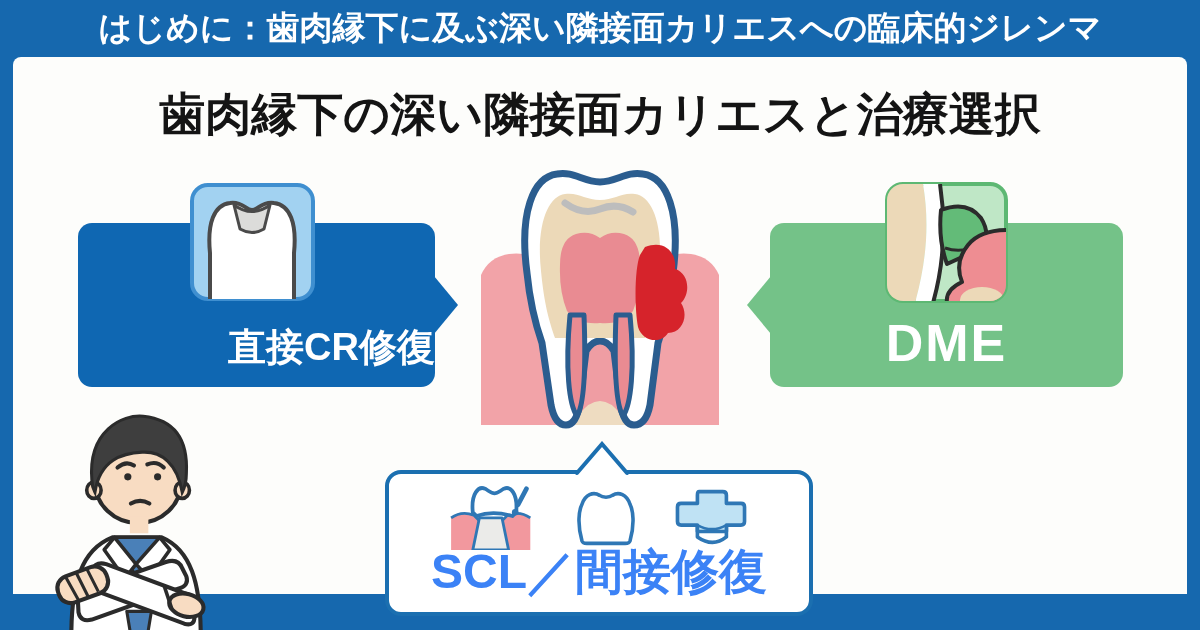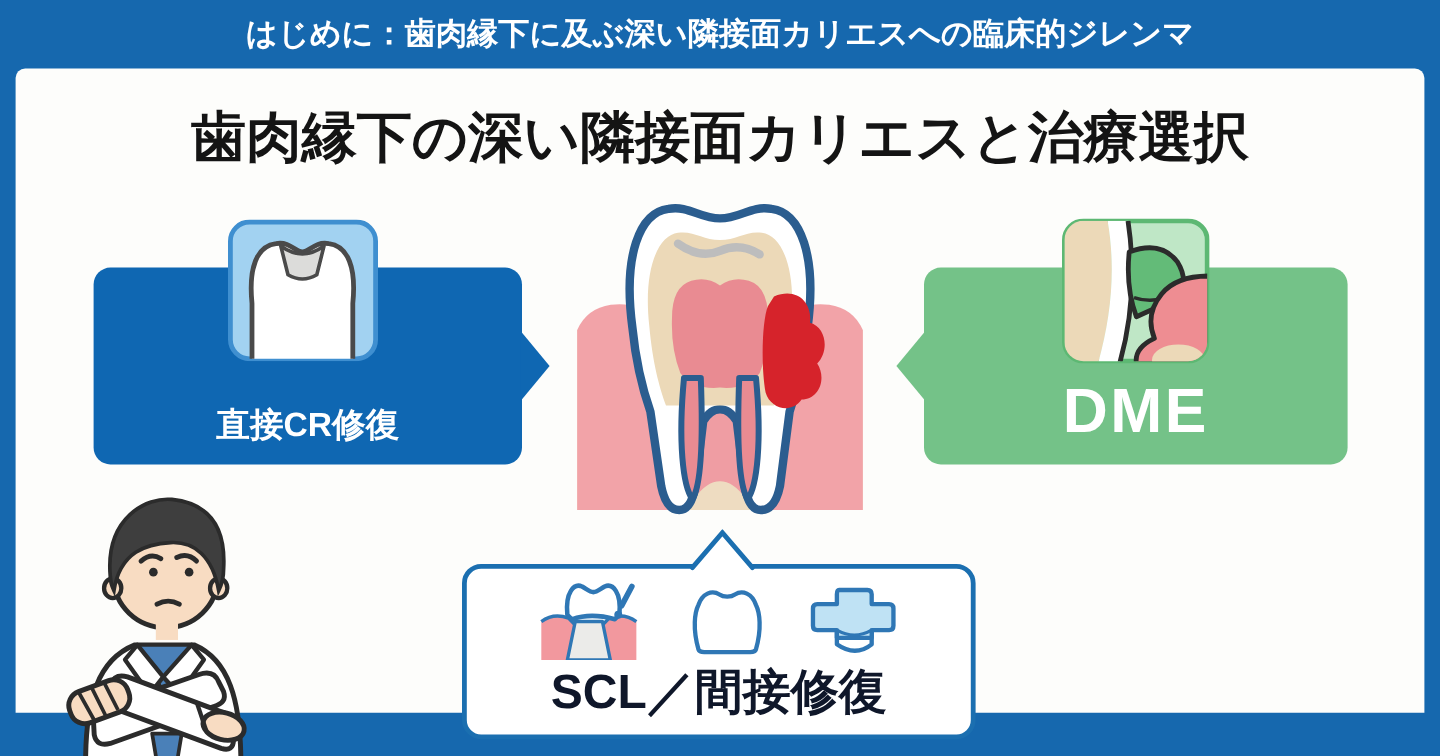--- a/index.html
+++ b/index.html
@@ -7,21 +7,21 @@
     width:1200px;height:630px;overflow:hidden;position:relative;
     background:#1668ae;
     font-family:"Liberation Sans","DejaVu Sans",sans-serif;
   }
   
   .header-band{
     position:absolute;left:0;top:0;width:1200px;height:57px;
     display:flex;align-items:center;justify-content:center;
   }
   .header-band .header-text{
-    color:#ffffff;font-size:26px;font-weight:bold;letter-spacing:0px;white-space:nowrap;
+    color:#ffffff;font-size:33px;font-weight:bold;letter-spacing:0px;white-space:nowrap;
   }
   
   .panel{
     position:absolute;left:13px;top:57px;width:1174px;height:537px;
     background:#fdfdfb;border-radius:8px 8px 0 0;
   }
   .main-title{
     position:absolute;left:0;top:27px;width:100%;
     text-align:center;color:#141414;font-size:46px;font-weight:bold;white-space:nowrap;
   }
@@ -42,40 +42,40 @@
   }
   .callout-green .arrow{
     position:absolute;left:-23px;top:50%;transform:translateY(-50%);
     width:0;height:0;border-top:29px solid transparent;border-bottom:29px solid transparent;
     border-right:24px solid #74c288;
   }
   .callout .callout-label{
     position:absolute;left:0;bottom:14px;width:100%;text-align:center;
     color:#ffffff;font-weight:bold;white-space:nowrap;
   }
-  .callout-blue .callout-label{font-size:28px;}
+  .callout-blue .callout-label{font-size:38px;text-align:right;}
   .callout-green .callout-label{font-size:52px;letter-spacing:2px;}
   .callout .badge-icon{position:absolute;}
   .callout-blue .badge-icon{left:112px;top:-40px;}
   .callout-green .badge-icon{left:115px;top:-41px;}
   
   .tooth-wrap{position:absolute;left:462px;top:106px;}
   
   .scl-box{
     position:absolute;left:372px;top:413px;width:420px;height:138px;
     background:#ffffff;border:4px solid #1b6fb0;border-radius:16px;
   }
   .scl-notch{position:absolute;left:186px;top:-33px;}
   .scl-icons{
     position:absolute;left:0;top:12px;width:100%;height:66px;
     display:flex;align-items:center;justify-content:center;gap:34px;
   }
   .scl-label{
     position:absolute;left:0;bottom:8px;width:100%;text-align:center;
-    color:#0f172a;font-size:40px;font-weight:bold;white-space:nowrap;
+    color:#3b82f6;font-size:48px;font-weight:bold;white-space:nowrap;
   }
   
   .dentist-wrap{position:absolute;left:17px;top:351px;}
 </style>
 </head>
 <body>
 
 <div class="header-band">
   <span class="header-text">はじめに：歯肉縁下に及ぶ深い隣接面カリエスへの臨床的ジレンマ</span>
 </div>

